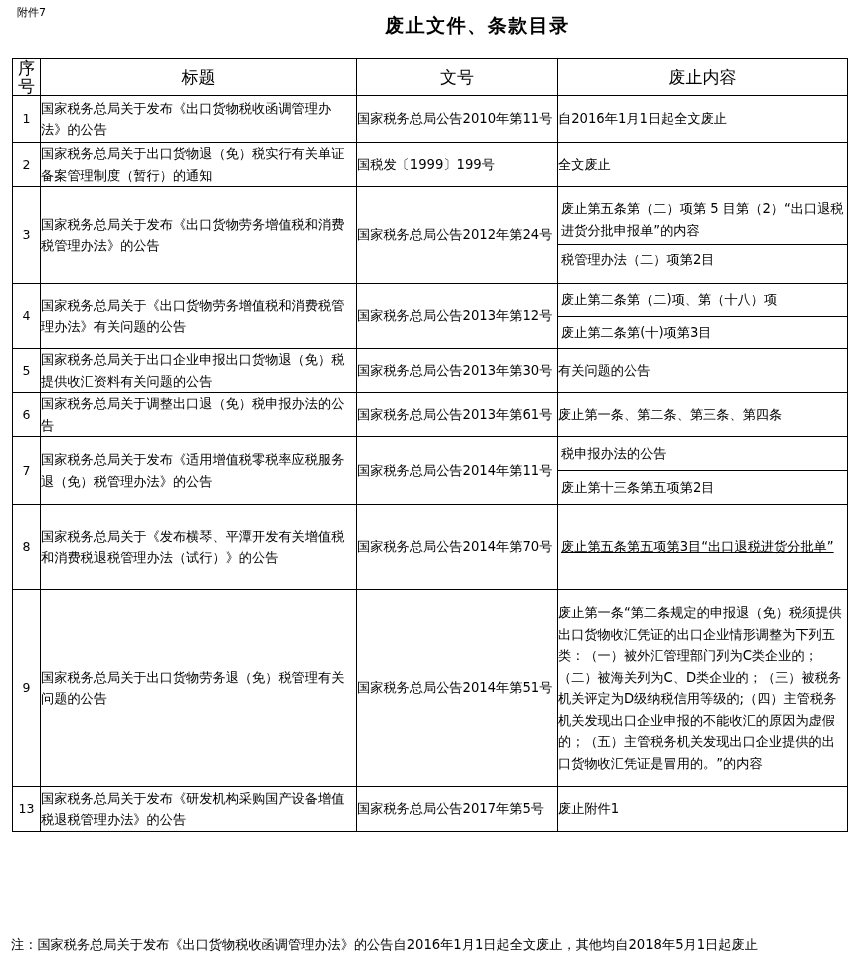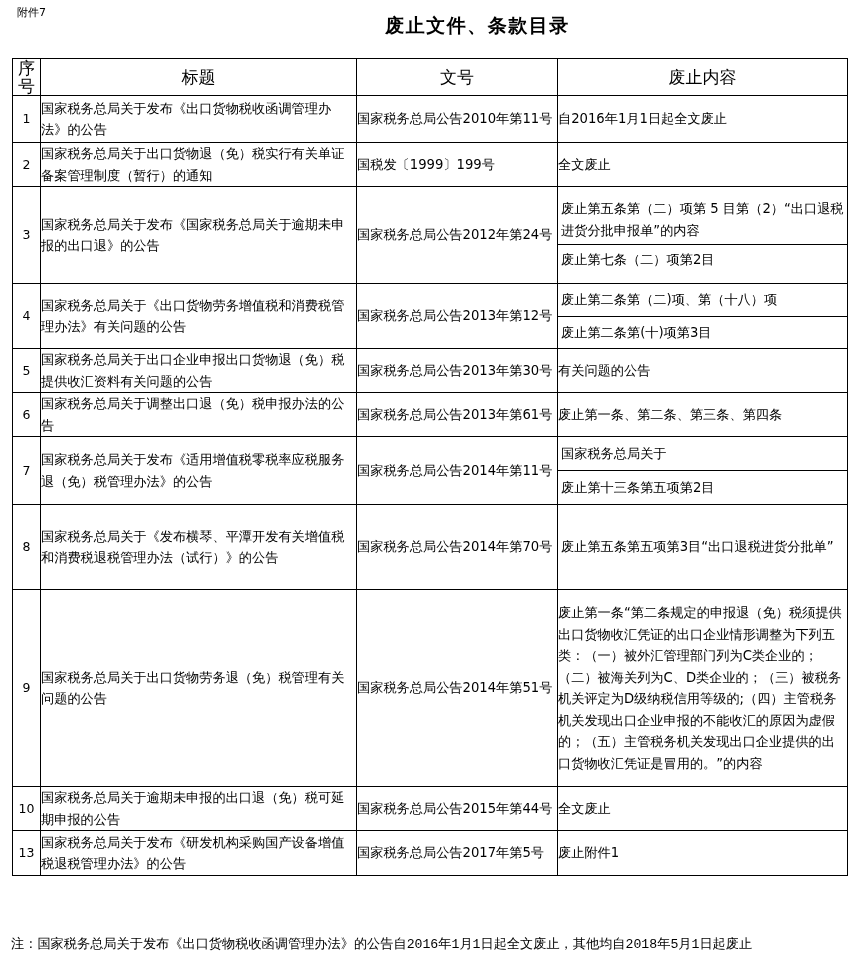--- a/index.html
+++ b/index.html
@@ -117,32 +117,31 @@
   .r10 { height: 44px; }
   .r11 { height: 44px; }
   .r12 { height: 42px; }
   .r13 { height: 45px; }
 
   .s-h44 { height: 44px; }
   .s-h27 { height: 27px; }
   .s-h26 { height: 26px; }
   .s-h29 { height: 29px; }
   .s-h28 { height: 28px; }
-  .s-h49 { height: 49px; }
+  .s-h49 { height: 49px; text-decoration: underline; }
   .s-h36 { height: 36px; }
 
   .footnote {
     position: absolute;
     left: 11px;
     top: 935px;
     width: 845px;
     font-size: 13.2px;
     line-height: 20px;
     white-space: nowrap;
-    font-family: Liberation Mono, monospace;
   }
 </style>
 </head>
 <body>
 
 <div class="page">
 
   <div class="attachment-label">附件7</div>
 
   <div class="doc-title">废止文件、条款目录</div>
@@ -173,30 +172,30 @@
 
       <tr class="r2">
         <td class="idx">2</td>
         <td class="txt">国家税务总局关于出口货物退（免）税实行有关单证备案管理制度（暂行）的通知</td>
         <td class="txt">国税发〔1999〕199号</td>
         <td class="txt">全文废止</td>
       </tr>
 
       <tr class="r3">
         <td class="idx">3</td>
-        <td class="txt">国家税务总局关于发布《国家税务总局关于逾期未申报的出口退》的公告</td>
+        <td class="txt">国家税务总局关于发布《出口货物劳务增值税和消费税管理办法》的公告</td>
         <td class="txt">国家税务总局公告2012年第24号</td>
         <td class="nest">
           <table class="sub">
             <tbody>
                 <tr>
                   <td class="s-h44">废止第五条第（二）项第 5 目第（2）“出口退税进货分批申报单”的内容</td>
                 </tr>
             <tr>
-                  <td class="s-h26">废止第七条（二）项第2目</td>
+                  <td class="s-h26">税管理办法（二）项第2目</td>
                 </tr>
           </tbody>
             </table>
         </td>
       </tr>
 
       <tr class="r4">
         <td class="idx">4</td>
         <td class="txt">国家税务总局关于《出口货物劳务增值税和消费税管理办法》有关问题的公告</td>
         <td class="txt">国家税务总局公告2013年第12号</td>
@@ -229,21 +228,21 @@
       </tr>
 
       <tr class="r7">
         <td class="idx">7</td>
         <td class="txt">国家税务总局关于发布《适用增值税零税率应税服务退（免）税管理办法》的公告</td>
         <td class="txt">国家税务总局公告2014年第11号</td>
         <td class="nest">
           <table class="sub">
             <tbody>
                 <tr>
-                  <td class="s-h29">国家税务总局关于</td>
+                  <td class="s-h29">税申报办法的公告</td>
                 </tr>
             <tr>
                   <td class="s-h29">废止第十三条第五项第2目</td>
                 </tr>
           </tbody>
             </table>
         </td>
       </tr>
 
       <tr class="r8">
@@ -261,26 +260,20 @@
         </td>
       </tr>
 
       <tr class="r9">
         <td class="idx">9</td>
         <td class="txt">国家税务总局关于出口货物劳务退（免）税管理有关问题的公告</td>
         <td class="txt">国家税务总局公告2014年第51号</td>
         <td class="txt">废止第一条“第二条规定的申报退（免）税须提供出口货物收汇凭证的出口企业情形调整为下列五类：（一）被外汇管理部门列为C类企业的；（二）被海关列为C、D类企业的；（三）被税务机关评定为D级纳税信用等级的;（四）主管税务机关发现出口企业申报的不能收汇的原因为虚假的；（五）主管税务机关发现出口企业提供的出口货物收汇凭证是冒用的。”的内容</td>
       </tr>
 
-      <tr class="r10">
-        <td class="idx">10</td>
-        <td class="txt">国家税务总局关于逾期未申报的出口退（免）税可延期申报的公告</td>
-        <td class="txt">国家税务总局公告2015年第44号</td>
-        <td class="txt">全文废止</td>
-      </tr>
 
 
 
       <tr class="r13">
         <td class="idx">13</td>
         <td class="txt">国家税务总局关于发布《研发机构采购国产设备增值税退税管理办法》的公告</td>
         <td class="txt">国家税务总局公告2017年第5号</td>
         <td class="txt">废止附件1</td>
       </tr>
 

